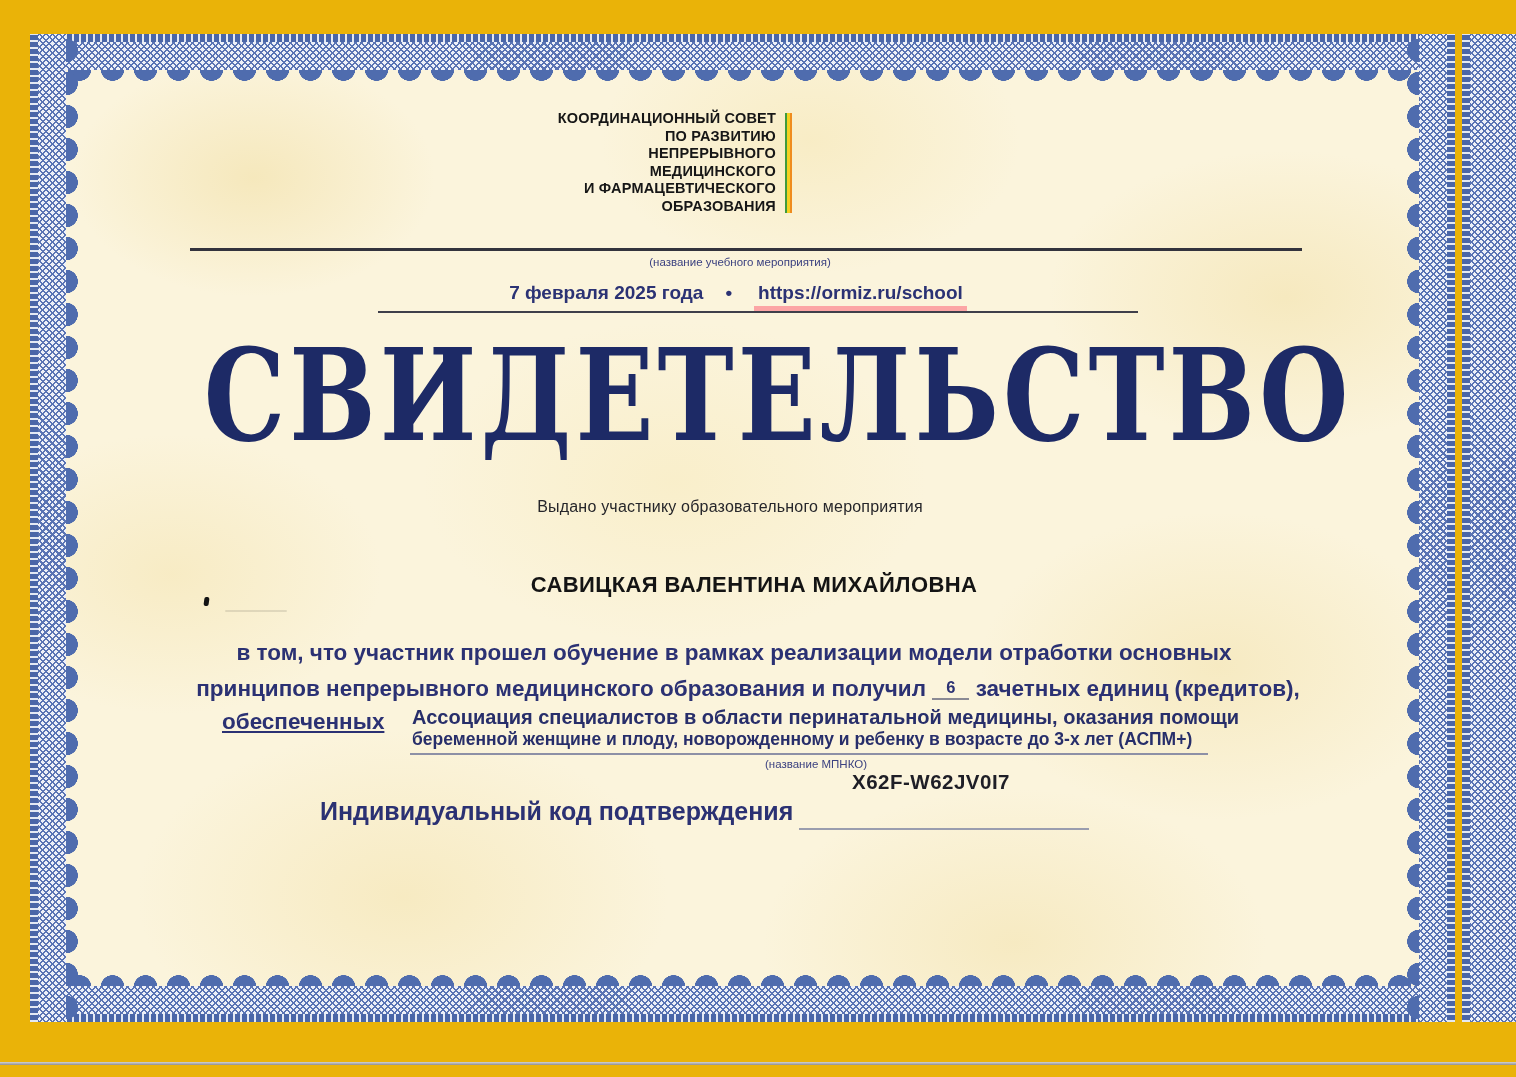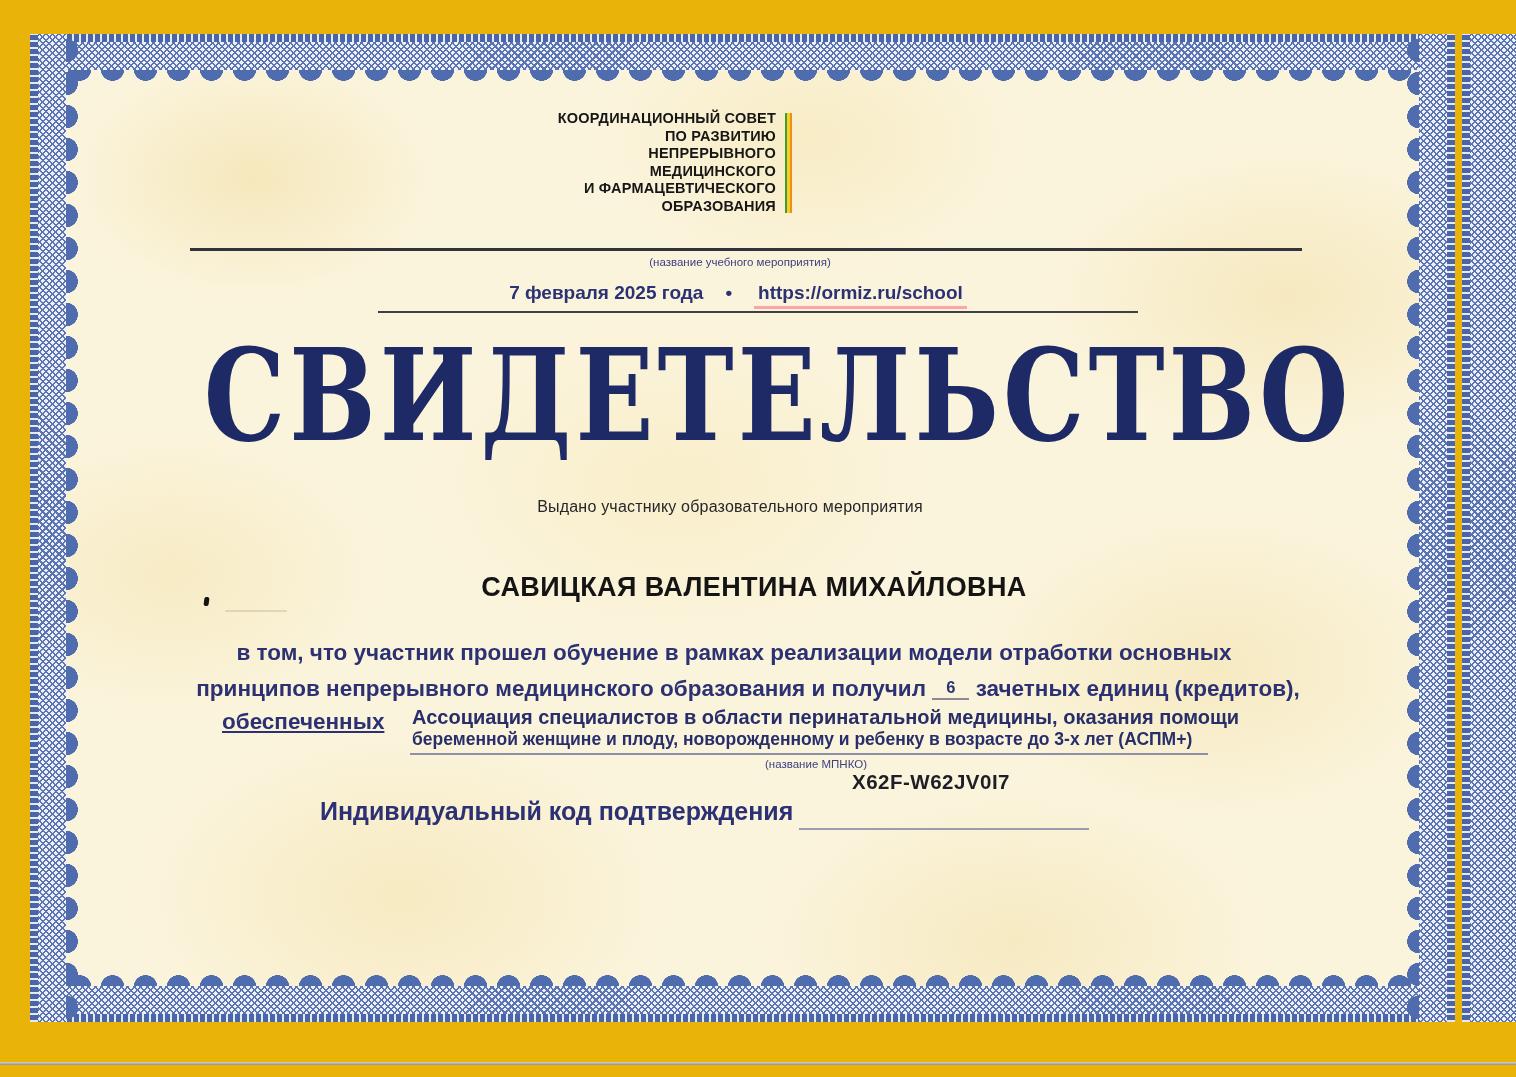--- a/index.html
+++ b/index.html
@@ -94,29 +94,29 @@
   .stripes { width:7px; align-self:stretch; margin:3px 7px 3px 9px;
     background:linear-gradient(90deg,#3f9c3c 0 34%,#f5d01f 34% 67%,#ef8c1e 67% 100%); }
   .ministry { font-weight:700; font-size:17px; line-height:19.5px; color:#111; letter-spacing:.2px; }
 
   .event-title { left:30px; width:1456px; top:225px; font-weight:700; font-size:18.5px; color:#2b3274; }
   .rule { background:#33333d; }
   .rule-event { left:190px; top:248px; width:1112px; height:2.5px; }
   .event-caption { left:0; width:1456px; top:256px; font-size:11.5px; color:#3b4180;margin-left:12px; }
   .date-row { left:10px; width:1456px; top:282px; display:flex; justify-content:center; align-items:baseline;
     gap:22px; font-weight:700; font-size:19px; color:#2b3274; }
-  .url { border-bottom:3px solid #fca5a5; padding:0 4px 2px 4px; cursor:pointer; }
+  .url { border-bottom:6px solid #fca5a5; padding:0 4px 2px 4px; cursor:pointer; }
   .rule-date { left:378px; top:311px; width:760px; height:2px; background:#3f3f4a; }
 
   .big-title { left:50px; width:1456px; top:331px; font-family:"DejaVu Serif", serif; font-weight:700;
     font-size:128px; line-height:1; color:#1d2a66; letter-spacing:5px; transform:scaleX(.8);
     transform-origin:center; white-space:nowrap; }
 
   .issued { left:2px; width:1456px; top:498px; font-size:16px; color:#26262a; letter-spacing:.2px; }
-  .name { left:26px; width:1456px; top:572px; font-weight:700; font-size:27px; color:#141414; letter-spacing:.4px; }
+  .name { left:26px; width:1456px; top:572px; font-weight:700; font-size:22px; color:#141414; letter-spacing:.4px; }
 
   .ink-speck { left:204px; top:597px; width:5px; height:9px; background:#141414; border-radius:2px;
     transform:rotate(8deg); }
   .ink-smudge { left:225px; top:610px; width:62px; height:2px; background:rgba(0,0,0,.1); border-radius:2px; }
 
   .body-line { font-weight:700; font-size:22.5px; color:#2b3173; }
   .body1 { left:6px; width:1456px; top:640px; }
   .body2 { left:20px; width:1456px; top:676px; }
   .credits { display:inline-block; font-size:16.5px; border-bottom:2px solid #8a8a94;
     padding:0 14px 1px 14px; transform:translateY(-3px); }

